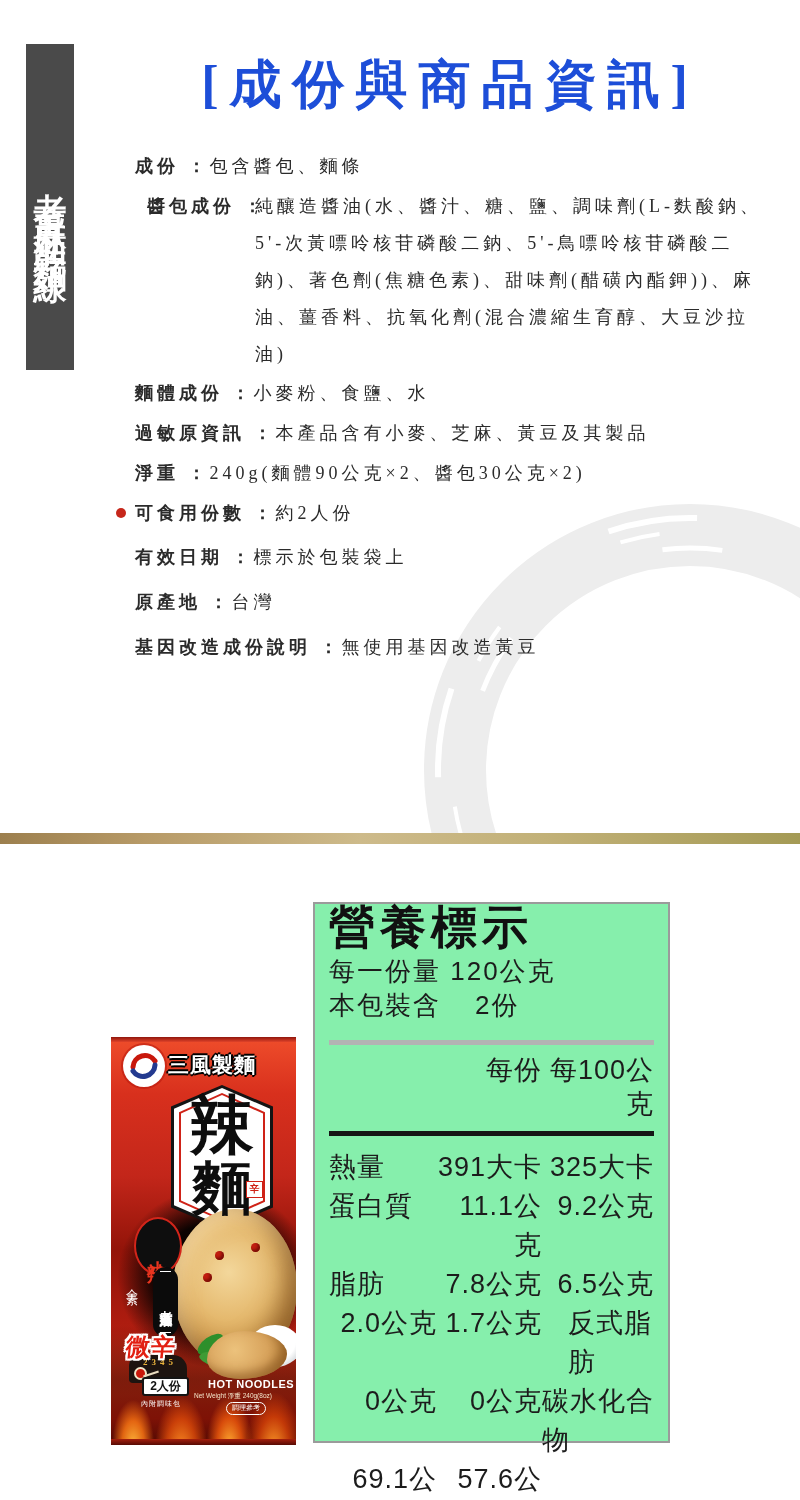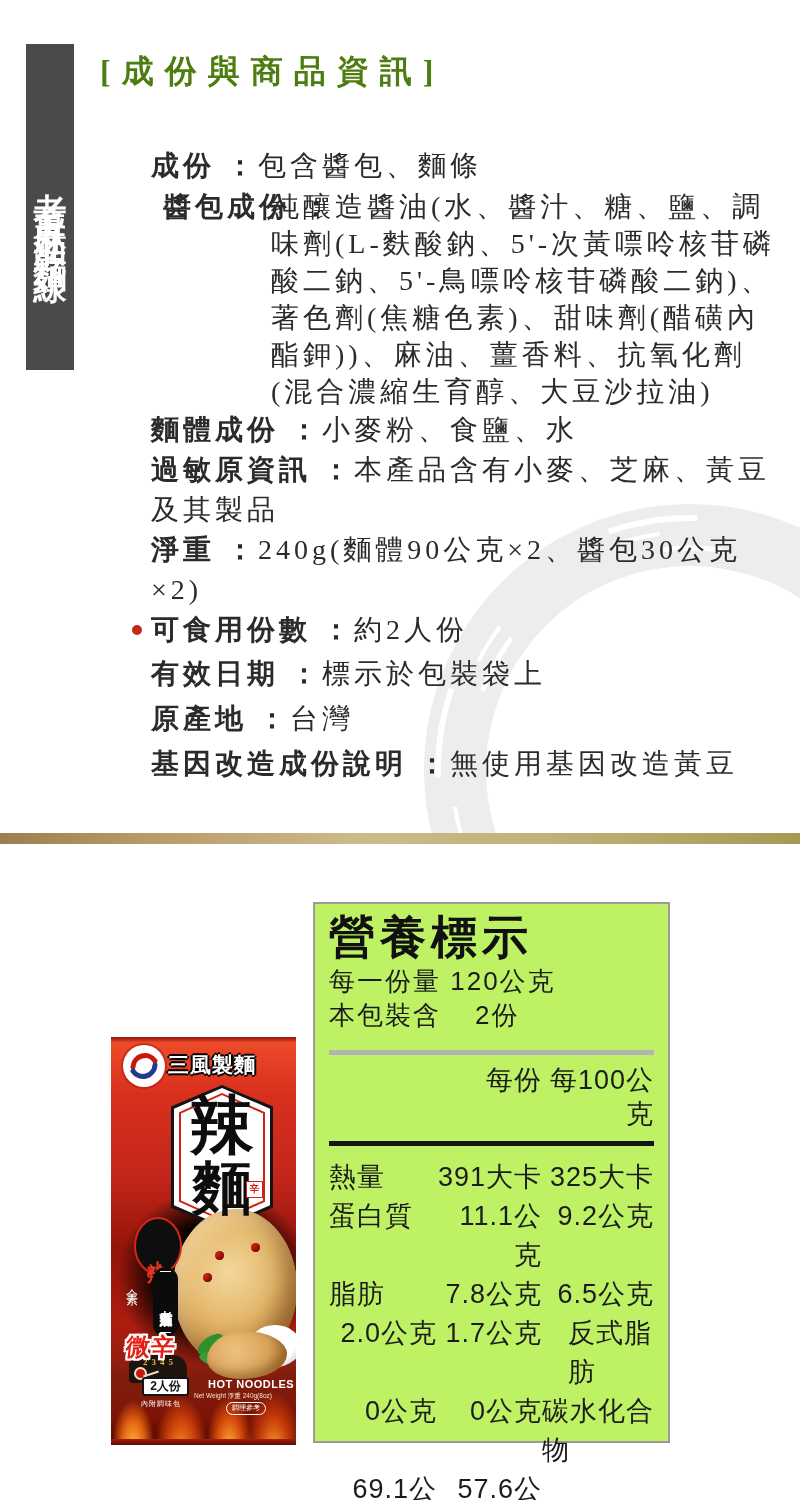--- a/index.html
+++ b/index.html
@@ -13,48 +13,48 @@
   .enso{position:absolute;left:0;top:0;z-index:0;}
   .side-banner{
     position:absolute;left:26px;top:44px;width:48px;height:326px;z-index:2;
     background:var(--banner-bg,#4a4a4a);display:flex;align-items:center;justify-content:center;
   }
   .side-banner .vtext{
     writing-mode:vertical-rl;color:#fff;font-size:33px;font-weight:bold;
     letter-spacing:13px;line-height:48px;padding-top:10px;
   }
   .page-title{
-    position:absolute;left:100px;right:0;top:50px;z-index:2;
-    font-size:32px;font-weight:bold;letter-spacing:11px;color:#4d7c0f;
+    position:absolute;left:100px;right:0;top:50px;text-align:center;z-index:2;
+    font-size:52px;font-weight:bold;letter-spacing:11px;color:#1d4ed8;
   }
   .info-list{position:absolute;left:135px;top:146px;width:645px;z-index:2;}
-  .entry{position:relative;font-size:28px;line-height:40px;letter-spacing:4px;color:var(--text,#2b2b2b);margin-left:16px;}
+  .entry{position:relative;font-size:18px;line-height:40px;letter-spacing:4px;color:var(--text,#2b2b2b);}
   .entry .lbl{font-weight:bold;}
   .entry.hang{padding-left:120px;line-height:37px;}
   .entry.hang .lbl{position:absolute;left:12px;top:0;line-height:37px;}
   .e1{margin-bottom:2px;}
   .e6{margin-bottom:4px;}
   .e7{margin-bottom:5px;}
   .e8{margin-bottom:5px;}
   .e9{margin-bottom:5px;}
   .bullet{
     position:absolute;left:-19px;top:15px;width:10px;height:10px;border-radius:50%;
     background:var(--bullet,#c6271b);
   }
   
   .gold-bar{
     position:absolute;left:0;top:833px;width:800px;height:11px;z-index:3;
     background:linear-gradient(90deg,var(--gold-left,#9c7f4e) 0%,#b79a67 18%,var(--gold-mid,#cdbA8a) 45%,#c2b178 68%,var(--gold-right,#a49a55) 100%);
   }
   
   .nutrition{
     position:absolute;left:313px;top:902px;width:357px;height:541px;z-index:2;
-    background:#bef264;border:2px solid var(--nutrition-border,#9b9b9b);box-sizing:border-box;
+    background:#86efac;border:2px solid var(--nutrition-border,#9b9b9b);box-sizing:border-box;
     font-family:"Liberation Sans","DejaVu Sans",sans-serif;color:#1c1c1c;
-    padding:10px 14px 0 14px;
+    padding:0 14px 0 14px;
   }
   .nut-title{font-size:46px;font-weight:bold;letter-spacing:5px;line-height:46px;color:#111;}
   .nut-line{font-size:26px;line-height:34px;letter-spacing:2px;display:flex;align-items:center;}
   .nut-line .gap{width:34px;}
   .nut-line.first{margin-top:4px;}
   .rule-gray{height:5px;background:#b3b3b3;margin-top:18px;}
   .rule-black{height:5px;background:#151515;margin-top:10px;}
   .nut-grid{display:grid;grid-template-columns:1fr 105px 112px;font-size:27px;line-height:39px;letter-spacing:1px;}
   .nut-grid .c1{text-align:right;}
   .nut-grid .c2{text-align:right;}

